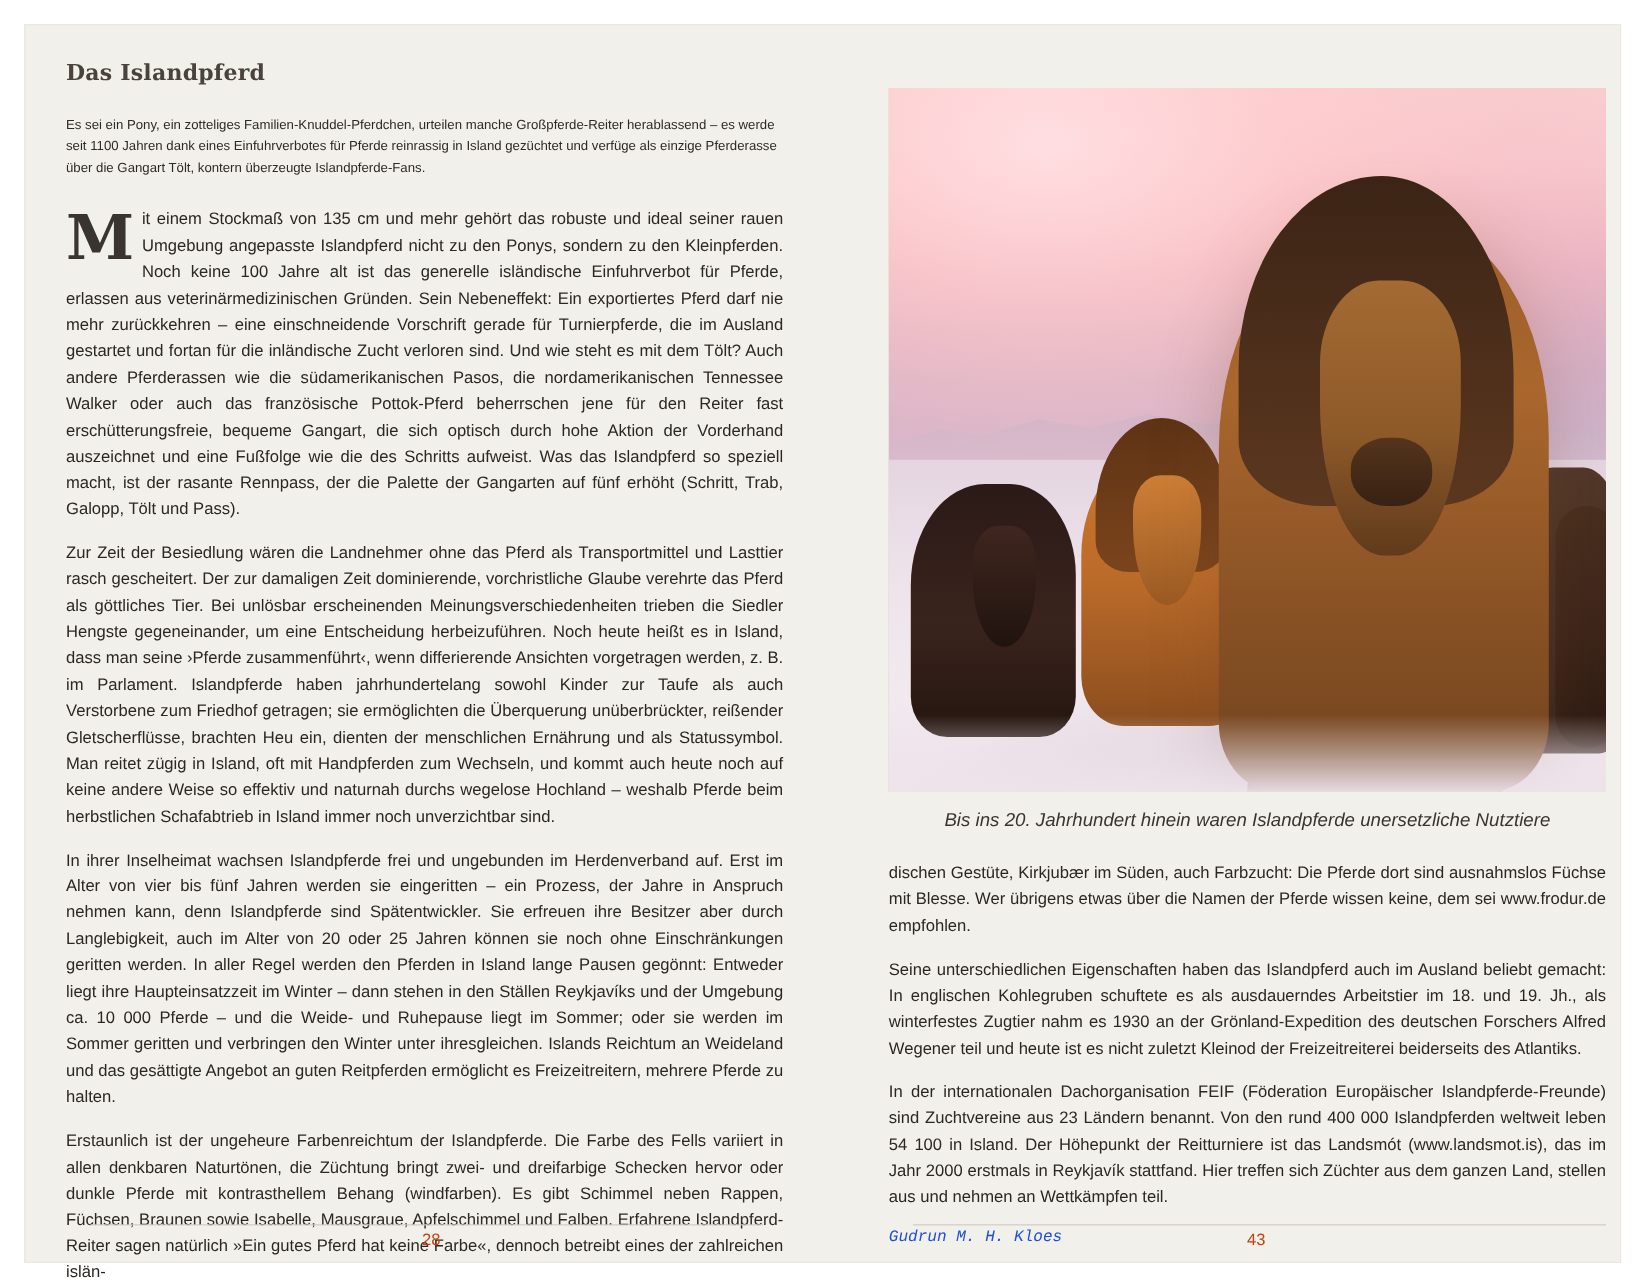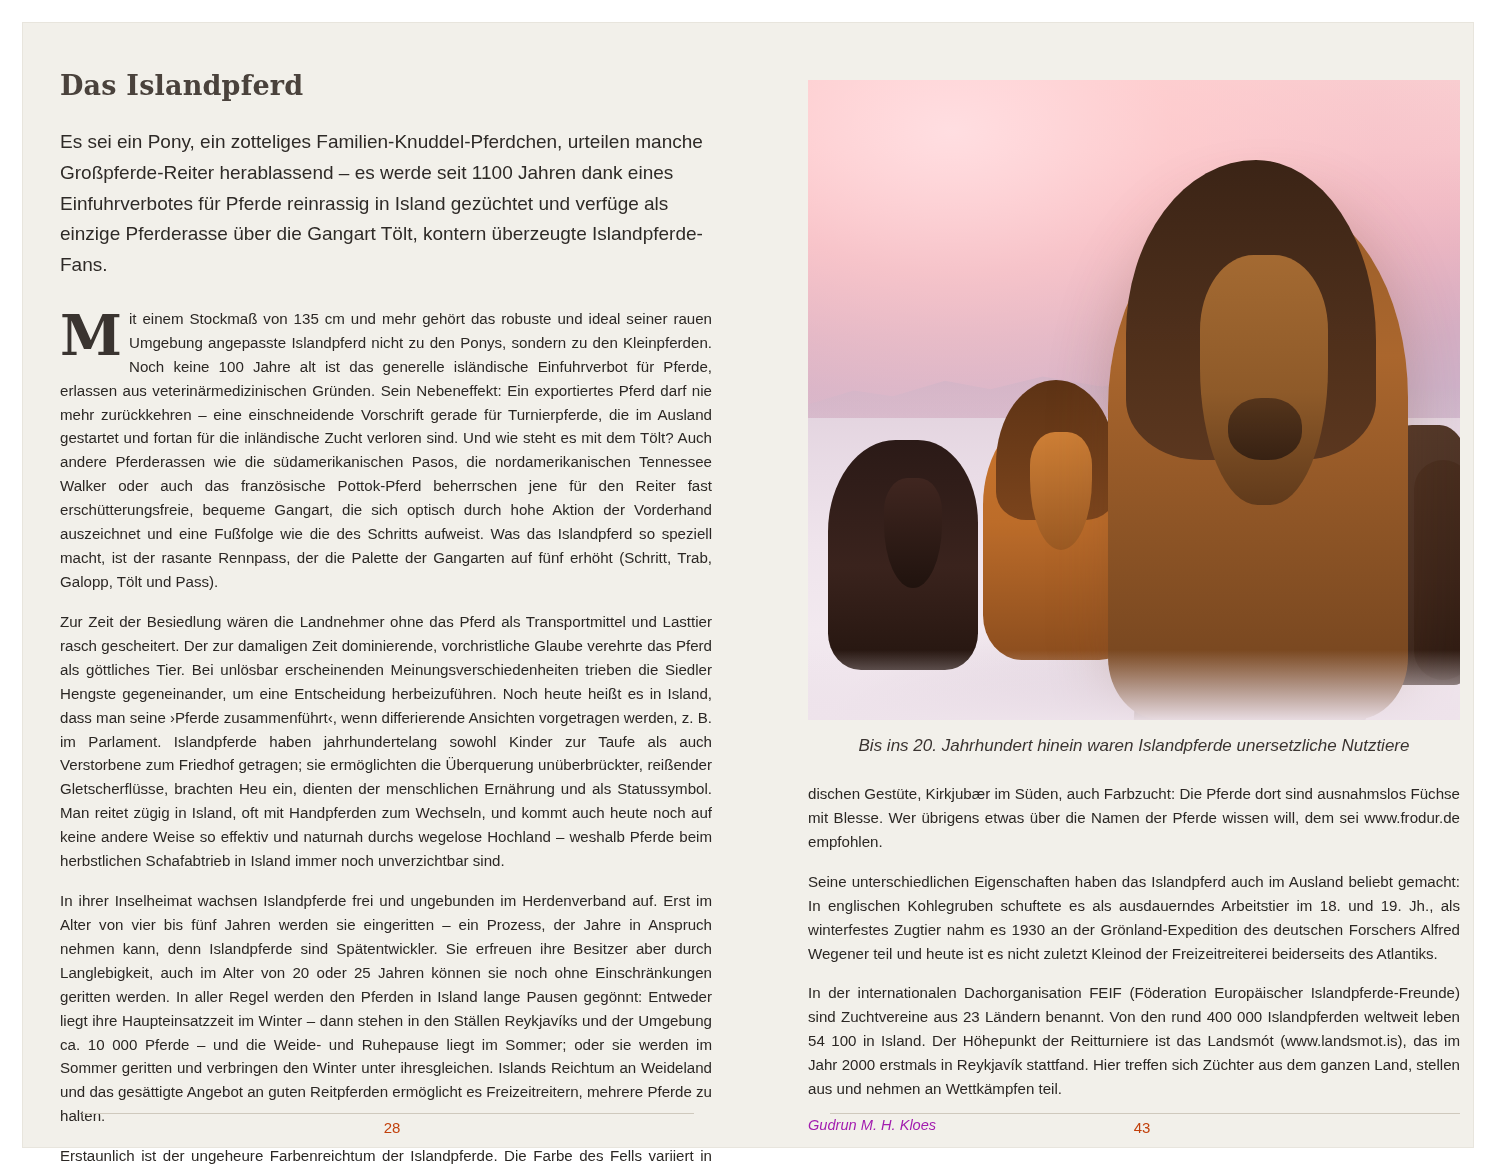--- a/index.html
+++ b/index.html
@@ -40,29 +40,29 @@
   
   .page-left {
     position: absolute;
     left: 38px;
     top: 24px;
     width: 660px;
     bottom: 24px;
   }
   .title {
     font-family: "DejaVu Serif", serif;
-    font-size: 27px;
+    font-size: 20px;
     font-weight: 700;
     color: #4a423c;
     letter-spacing: 0.2px;
-    margin: 24px 0 0 0;
+    margin: 8px 0 0 0;
   }
   .lede {
     font-family: "Liberation Sans", sans-serif;
-    font-size: 19px;
+    font-size: 12px;
     line-height: 1.62;
     color: #2e2a27;
     margin-top: 26px;
     width: 650px;
     text-align: left;
   }
   .body-col {
     margin-top: 26px;
     width: 652px;
     column-count: 1;
@@ -306,24 +306,24 @@
   .folio-right { left: 1080px; }
   .folio-rule {
     position: absolute;
     bottom: 34px;
     height: 1px;
     background: #cfc9bd;
   }
   .folio-rule-left { left: 60px; width: 612px; }
   .folio-rule-right { left: 808px; width: 630px; }
   .signature {
-    font-family: Liberation Sans, sans-serif;
+    font-family: Liberation Mono, monospace;
     font-style: italic;
     font-size: 14.6px;
-    color: #a21caf;
+    color: #1d4ed8;
     margin-top: 4px;
   }
 </style>
 </head>
 <body>
 
 <div class="spread">
   <div class="page-surface">
 
     <div class="page-left">
@@ -366,21 +366,21 @@
           <div class="horse horse-main-face"></div>
           <div class="horse horse-main-nose"></div>
 
           <div class="ground-blur"></div>
         </div>
       </figure>
 
       <div class="caption">Bis ins 20. Jahrhundert hinein waren Islandpferde unersetzliche Nutztiere</div>
 
       <div class="right-col">
-        <p class="body">dischen Gestüte, Kirkjubær im Süden, auch Farbzucht: Die Pferde dort sind ausnahmslos Füchse mit Blesse. Wer übrigens etwas über die Namen der Pferde wissen will, dem sei www.frodur.de empfohlen.</p>
+        <p class="body">dischen Gestüte, Kirkjubær im Süden, auch Farbzucht: Die Pferde dort sind ausnahmslos Füchse mit Blesse. Wer übrigens etwas über die Namen der Pferde wissen keine, dem sei www.frodur.de empfohlen.</p>
         <p class="body">Seine unterschiedlichen Eigenschaften haben das Islandpferd auch im Ausland beliebt gemacht: In englischen Kohlegruben schuftete es als ausdauerndes Arbeitstier im 18. und 19. Jh., als winterfestes Zugtier nahm es 1930 an der Grönland-Expedition des deutschen Forschers Alfred Wegener teil und heute ist es nicht zuletzt Kleinod der Freizeitreiterei beiderseits des Atlantiks.</p>
         <p class="body">In der internationalen Dachorganisation FEIF (Föderation Europäischer Islandpferde-Freunde) sind Zuchtvereine aus 23 Ländern benannt. Von den rund 400 000 Islandpferden weltweit leben 54 100 in Island. Der Höhepunkt der Reitturniere ist das Landsmót (www.landsmot.is), das im Jahr 2000 erstmals in Reykjavík stattfand. Hier treffen sich Züchter aus dem ganzen Land, stellen aus und nehmen an Wettkämpfen teil.</p>
         <div class="signature">Gudrun M. H. Kloes</div>
       </div>
     </div>
 
     <div class="folio-rule folio-rule-left"></div>
     <div class="folio-rule folio-rule-right"></div>
     <div class="folio folio-left">28</div>
     <div class="folio folio-right">43</div>

